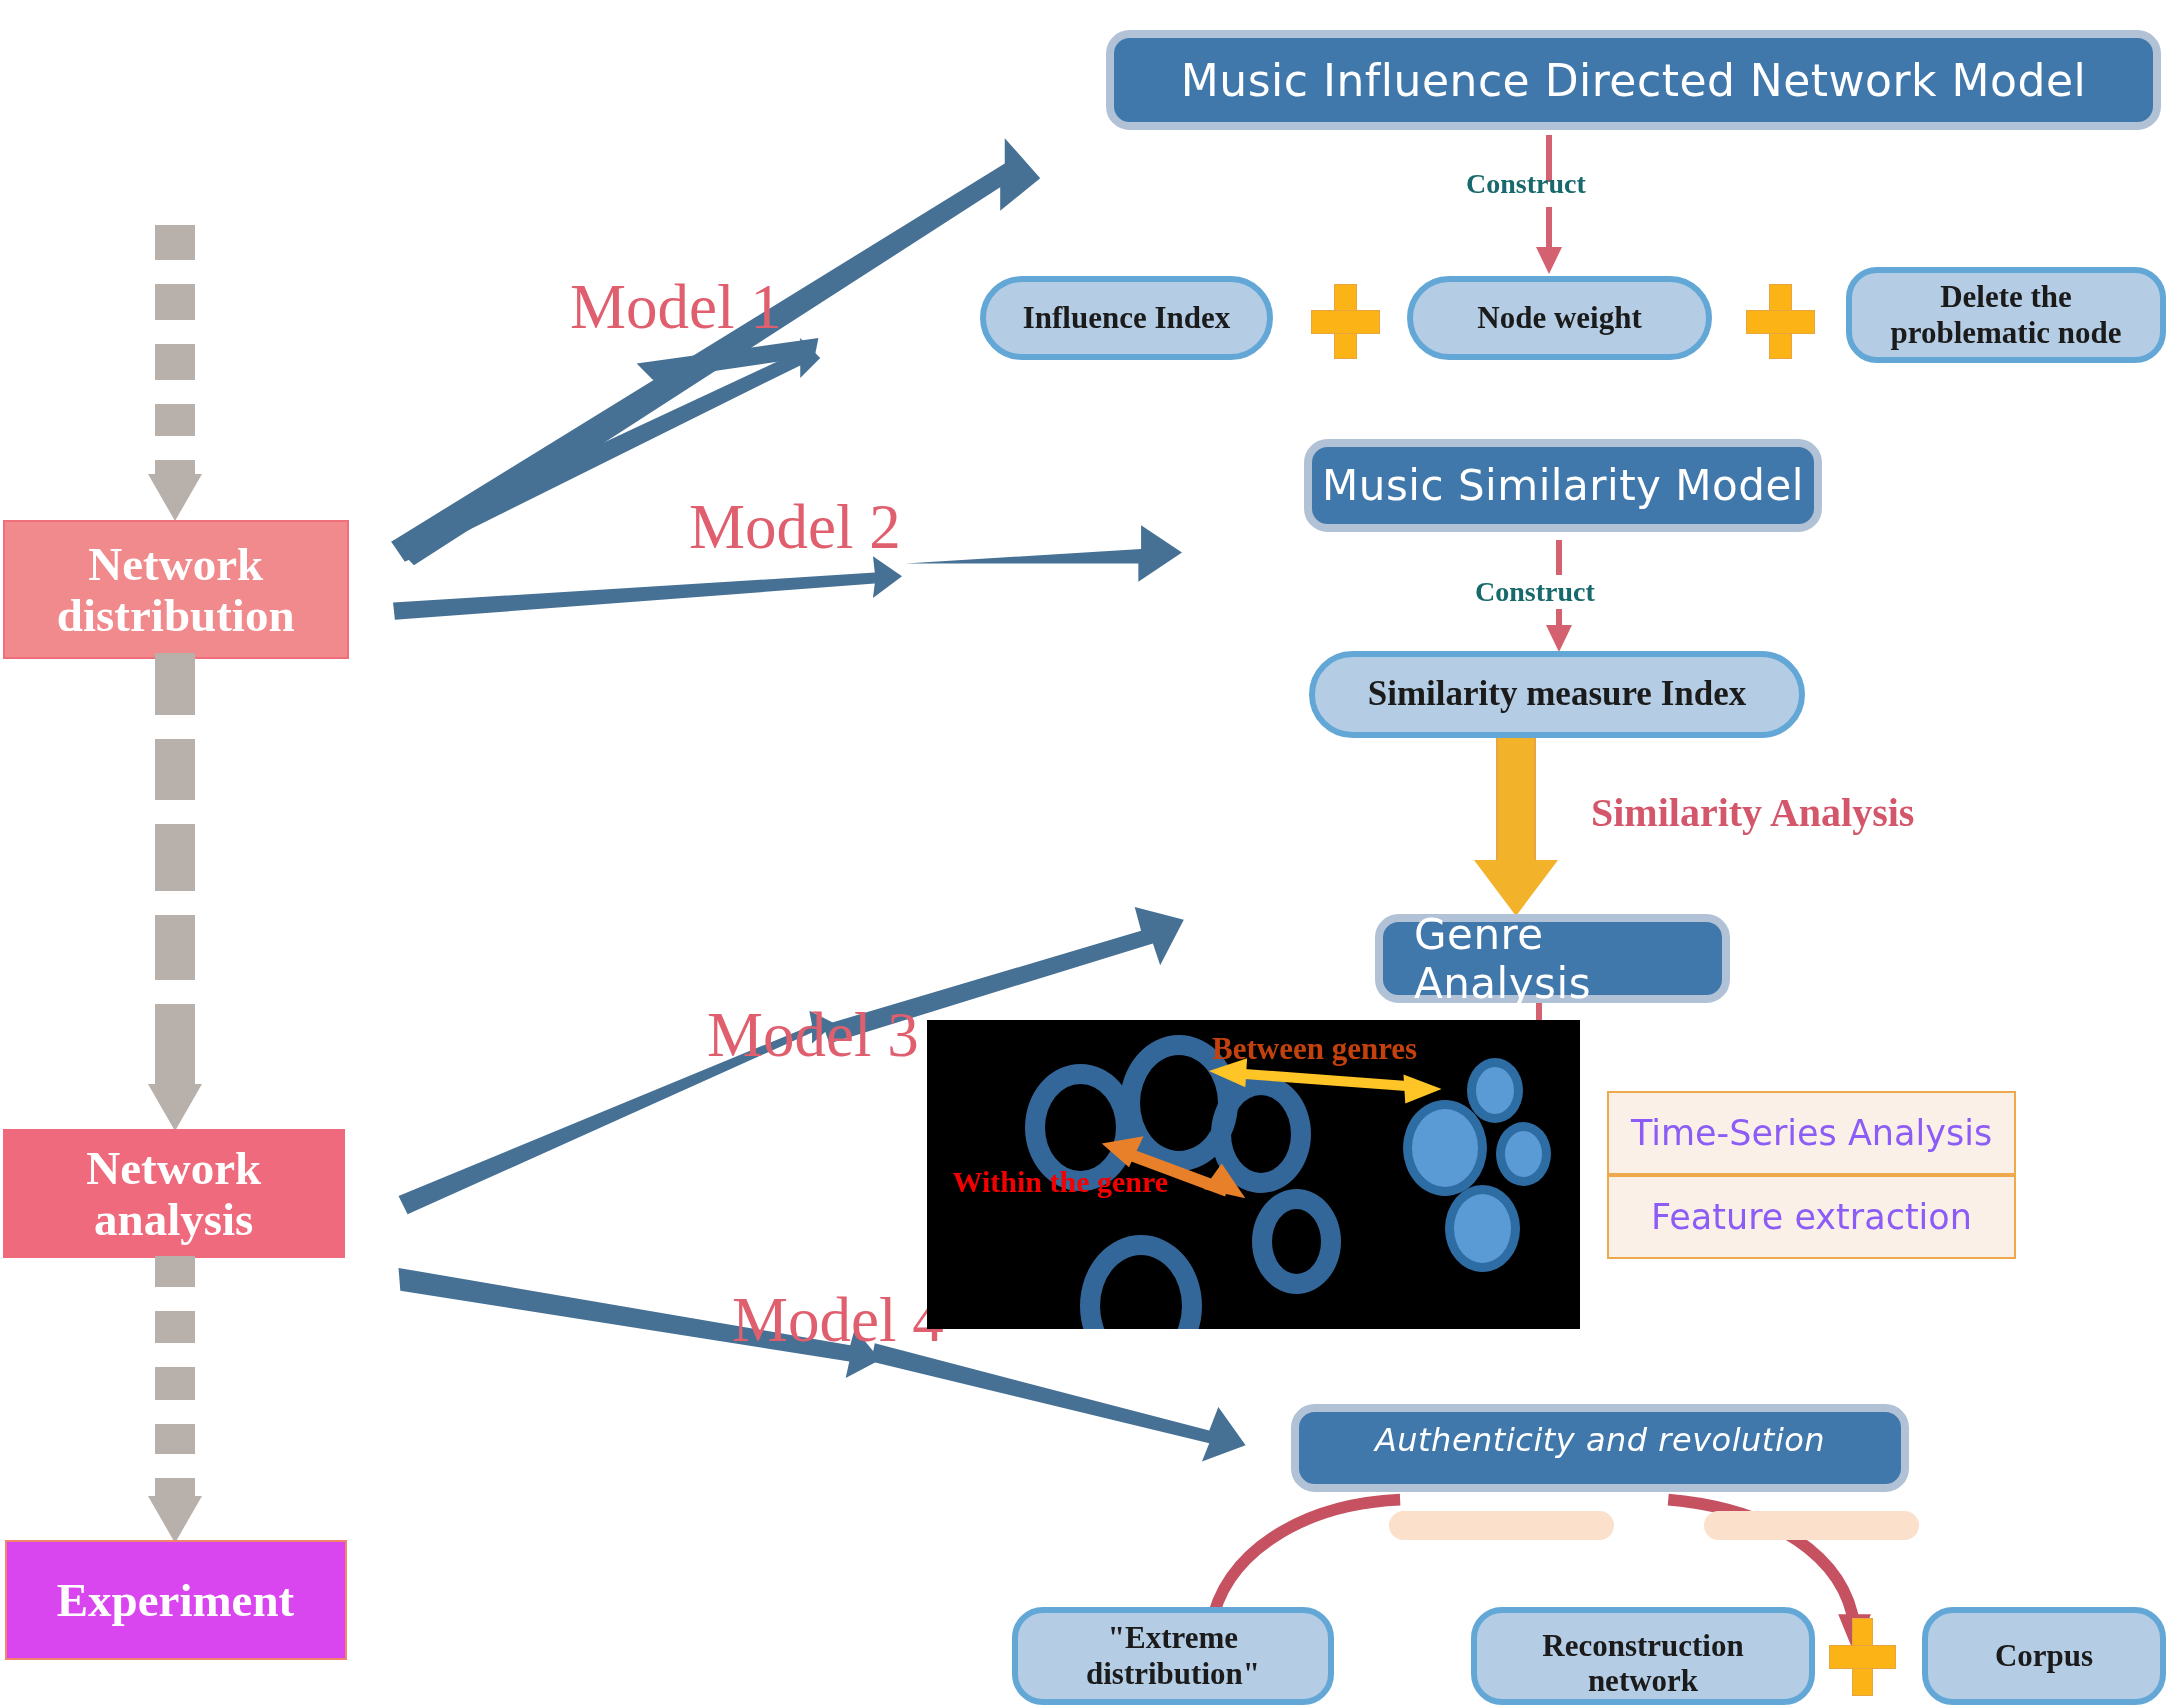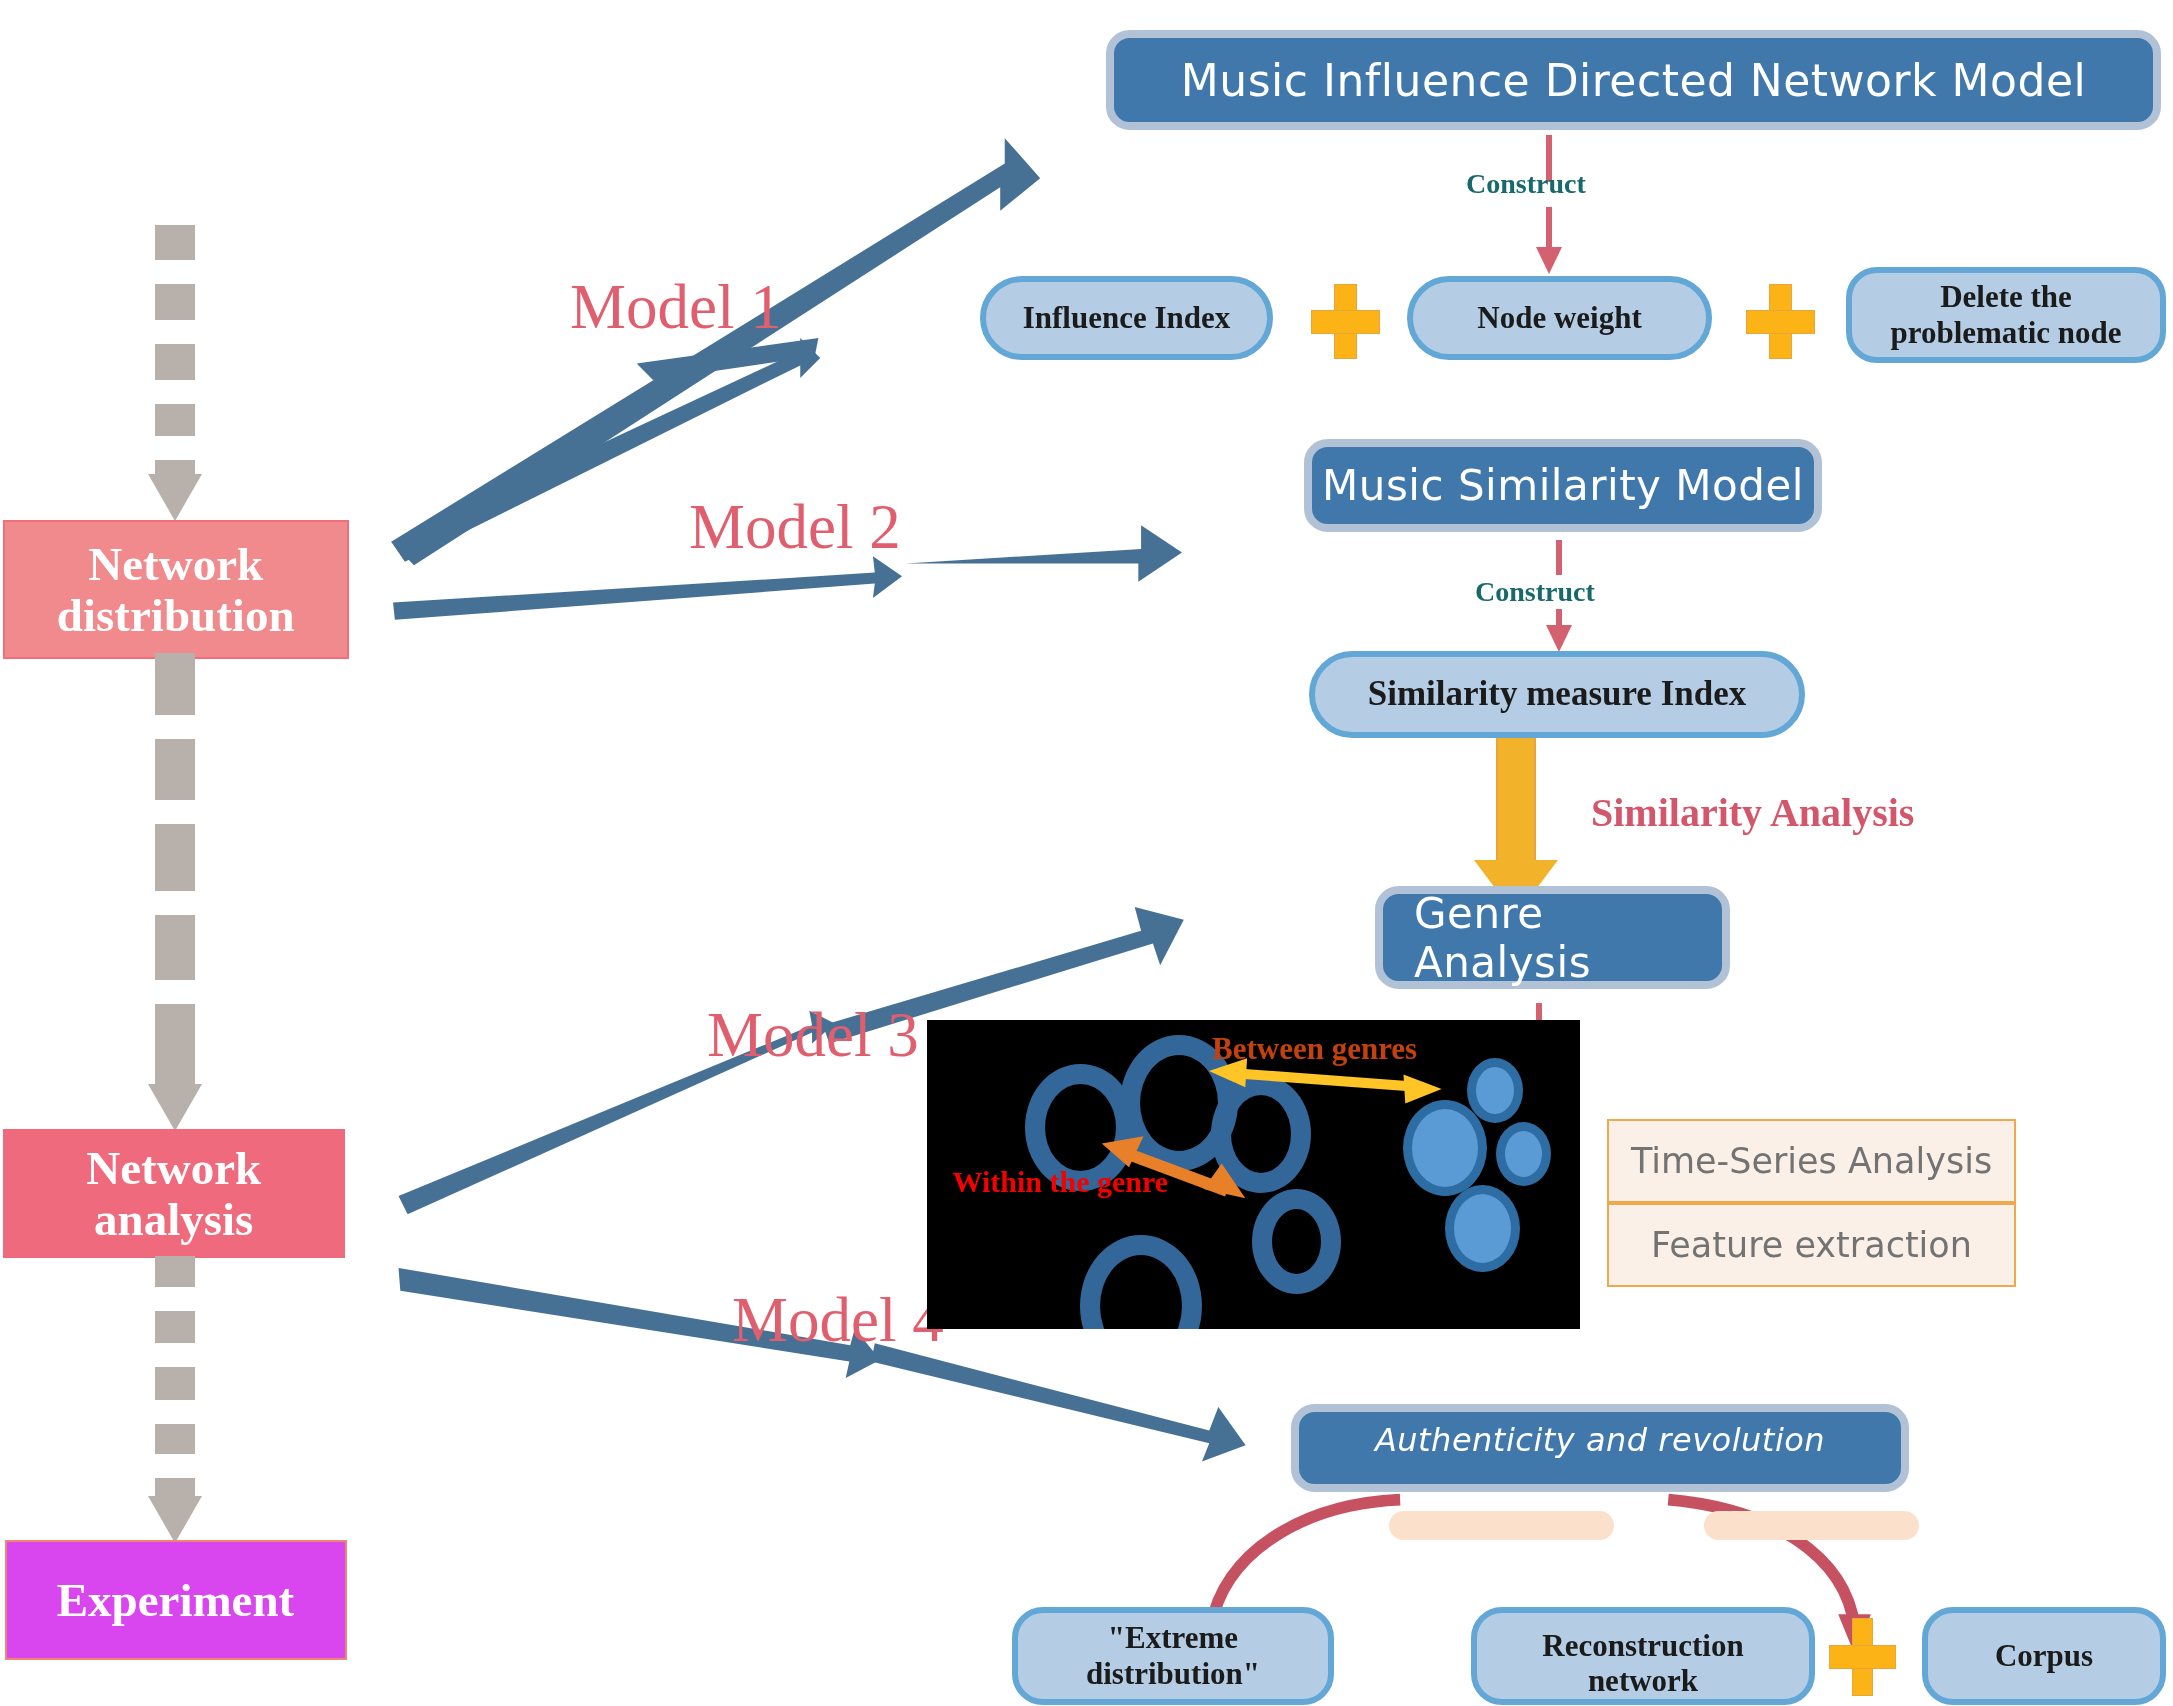--- a/index.html
+++ b/index.html
@@ -69,21 +69,21 @@
 
   
   .modelLbl{position:absolute;color:#e05f6e;font-weight:normal;font-size:63px;
             font-family:"Liberation Serif",serif;white-space:nowrap;}
   .simLbl{position:absolute;color:#d4566a;font-weight:bold;font-size:40px;
           font-family:"Liberation Serif",serif;white-space:nowrap;}
 
   
   .peach{position:absolute;background:#fbf0e7;border:2.7px solid #eda94c;
          display:flex;align-items:center;justify-content:center;
-         font-family:"DejaVu Sans",sans-serif;font-size:35px;color:#737373;box-sizing:border-box;margin-top:28px;}
+         font-family:"DejaVu Sans",sans-serif;font-size:35px;color:#8b5cf6;box-sizing:border-box;}
 
   
   .panel{position:absolute;background:#000;overflow:hidden;}
   .ring2{position:absolute;border-radius:50%;border:20px solid #336699;box-sizing:border-box;}
   .disc{position:absolute;border-radius:50%;background:#5b9bd5;border:9px solid #2e6da4;box-sizing:border-box;}
   .ptxt{position:absolute;font-weight:bold;font-family:"Liberation Serif",serif;white-space:nowrap;}
 
   
   .pill{position:absolute;background:#fbe0cb;border-radius:18px;}
 
@@ -223,21 +223,21 @@
   <div class="lbbox" style="left:1309px;top:651px;width:496px;height:87px;border-radius:44px;font-size:35px;">
     <span>Similarity measure Index</span>
   </div>
 
   <div class="bigYellow" style="left:1474px;top:738px;width:84px;height:178px;">
     <div class="sh" style="height:122px;"></div>
     <div class="hd" style="top:122px;"></div>
   </div>
   <div class="simLbl" style="left:1591px;top:789px;">Similarity Analysis</div>
 
-  <div class="hdrbox" style="left:1375px;top:886px;width:355px;height:103px;font-size:42px;padding-left:31px;">
+  <div class="hdrbox" style="left:1375px;top:914px;width:355px;height:89px;font-size:42px;padding-left:31px;">
     <span>Genre Analysis</span>
   </div>
 
   <div class="redline" style="left:1536px;top:1003px;height:85px;"></div>
   <div class="redhead" style="left:1526px;top:1084px;"></div>
 
   <div class="panel" style="left:927px;top:1020px;width:653px;height:309px;">
     <div class="ring2" style="left:98px;top:44px;width:111px;height:127px;"></div>
     <div class="ring2" style="left:193px;top:14.5px;width:118px;height:136px;"></div>
     <div class="ring2" style="left:284px;top:55px;width:100px;height:118px;"></div>

